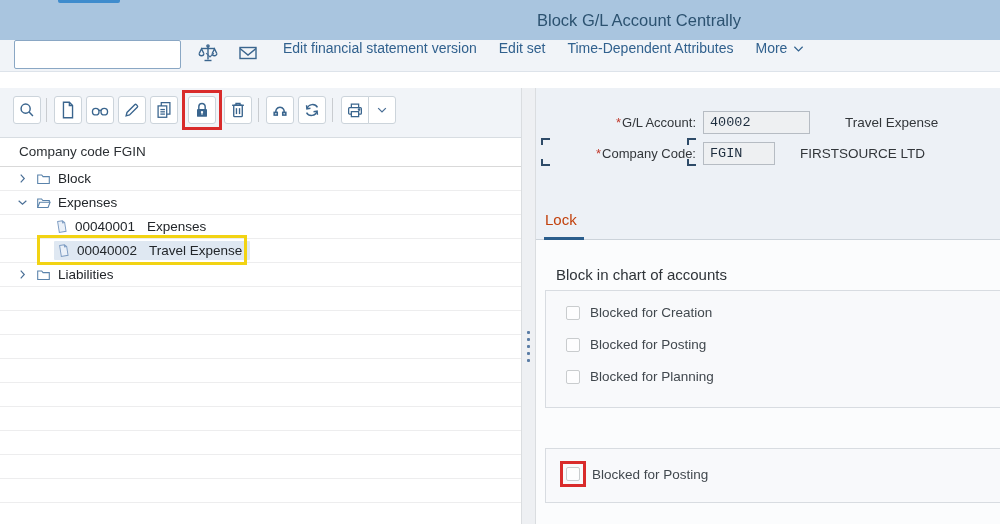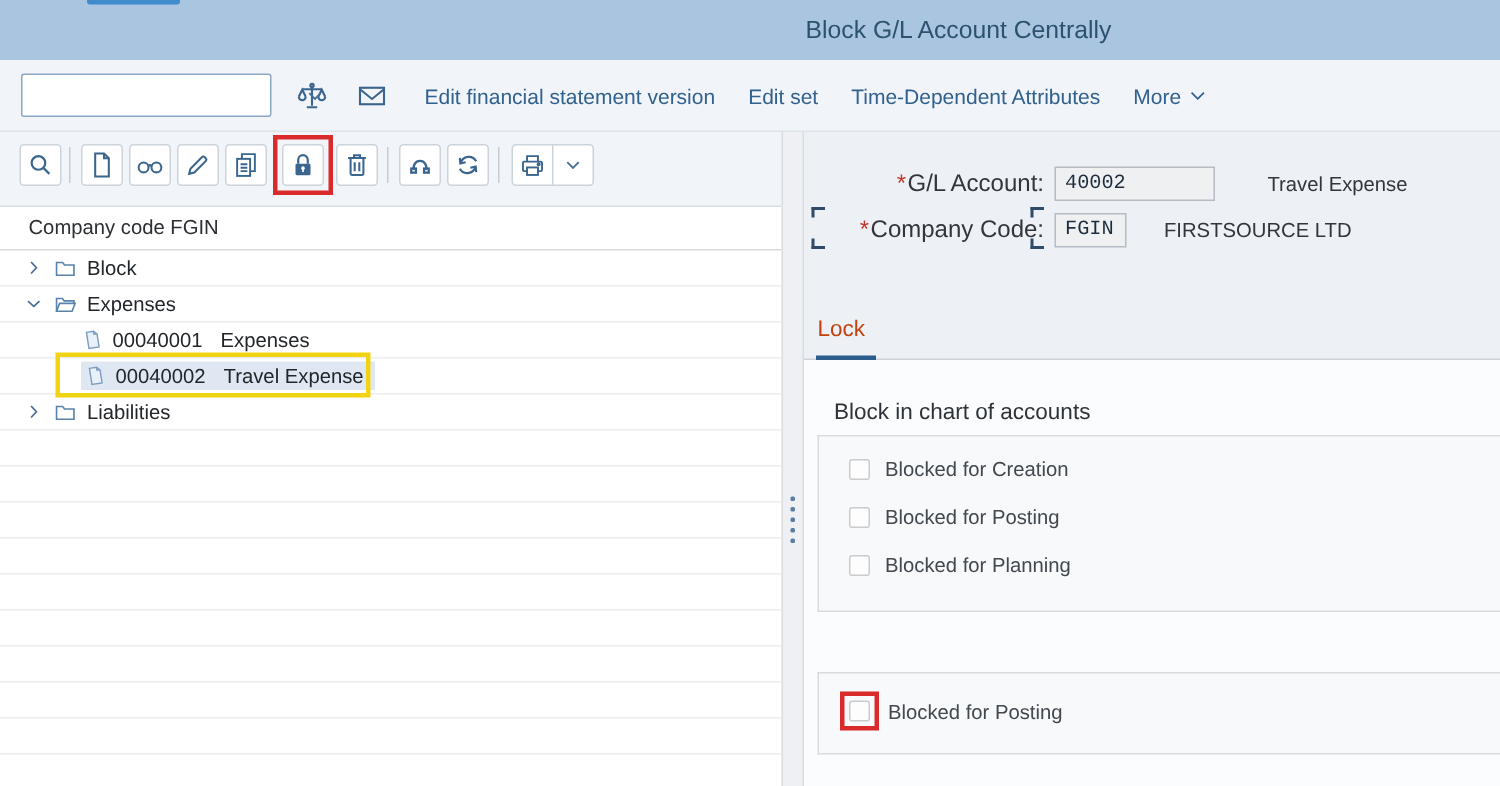--- a/index.html
+++ b/index.html
@@ -6,21 +6,21 @@
   html,body { width:1000px; height:524px; overflow:hidden; }
   body { font-family:"Liberation Sans","DejaVu Sans",sans-serif; color:#32363a; background:#fff; }
   .app { position:relative; width:1000px; height:524px; background:#fff; }
 
   
   .titlebar { position:absolute; left:0; top:0; width:1000px; height:40px; background:#a9c5df; }
   .accent-line { position:absolute; left:58px; top:0; width:62px; height:3px; background:#3f8ccd; border-radius:0 0 2px 2px; }
   .app-title { position:absolute; left:537px; top:0; line-height:40px; font-size:16.5px; color:#2c5270;text-align:center; }
 
   
-  .menubar { position:absolute; left:0; top:40px; width:1000px; height:48px; background:#f1f4f8; border-bottom:1px solid #dde3ea; display:flex; align-items:center; }
+  .menubar { position:absolute; left:0; top:40px; width:1000px; height:32px; background:#f1f4f8; border-bottom:1px solid #dde3ea; display:flex; align-items:flex-start; }
   .command-box { position:relative; margin-left:14px; width:167px; height:29px; background:#fff; border:1px solid #8aa7c4; border-radius:2px; display:flex; align-items:center; }
   .command-input { flex:1; border:none; outline:none; height:100%; padding:0 6px; font-size:13px; background:transparent; }
   .command-chevron { width:22px; display:flex; justify-content:center; cursor:pointer; }
   .mbar-iconbtn { margin-left:14px; width:26px; height:26px; display:flex; align-items:center; justify-content:center; cursor:pointer; }
   .mbar-link { margin-left:22px; font-size:14px; color:#31618e; cursor:pointer; white-space:nowrap; }
   .mbar-more { display:flex; align-items:center; gap:5px; }
 
   
   .left-panel { position:absolute; left:0; top:88px; width:521px; height:436px; background:#fff; overflow:hidden; }
   .splitter { position:absolute; left:521px; top:88px; width:15px; height:436px; background:#eef0f3; border-left:1px solid #dadde0; border-right:1px solid #dadde0; cursor:col-resize; }
@@ -45,24 +45,24 @@
   .leaf-indent { margin-left:54px; display:flex; align-items:flex-start; }
   .leaf-id { margin-left:6px; }
   .leaf-name { margin-left:12px; }
   .sel-wrap { display:flex; align-items:center; background:#dfe8f2; padding:2px 8px 2px 2px; border-radius:1px; }
   .yellow-annot { position:absolute; left:37px; top:-4px; width:210px; height:30px; border:3px solid #f2d313; z-index:3; pointer-events:none; }
 
   
   .rp-head { position:relative; width:100%; height:112px; background:#edf1f6; }
   .frow { position:absolute; left:0; height:25px; display:flex; align-items:center; }
   .frow-1 { top:22px; } .frow-2 { top:53px; }
-  .flabel { width:160px; text-align:right; font-size:16px; color:#32363a; }
+  .flabel { width:160px; text-align:right; font-size:13px; color:#32363a; }
   .req { color:#c0392b; margin-right:1px; }
   .fvalue { margin-left:7px; height:23px; background:#eef0f2; border:1px solid #b6bcc3; font-family:"Liberation Mono","DejaVu Sans Mono",monospace; font-size:13.5px; color:#1d2d3e; display:flex; align-items:center; padding:0 6px; cursor:text; }
-  .v-gl { width:107px; } .v-cc { width:48px; }
+  .v-gl { width:107px; } .v-cc { width:72px; }
   .fdesc { font-size:13.5px; color:#32363a; }
   .d-gl { margin-left:35px; } .d-cc { margin-left:25px; }
   .corner { position:absolute; width:9px; height:7px; }
   .c-tl { border-left:2px solid #2e4b68; border-top:2px solid #2e4b68; }
   .c-bl { border-left:2px solid #2e4b68; border-bottom:2px solid #2e4b68; }
 
   
   .tabstrip { position:relative; width:100%; height:40px; background:#edf1f6; border-bottom:1px solid #ccd3da; }
   .tab { position:absolute; left:9px; top:11px; font-size:15px; color:#c2410c; cursor:pointer; }
   .tab-underline { position:absolute; left:8px; bottom:-1px; width:40px; height:3px; background:#2a5d8c; }

